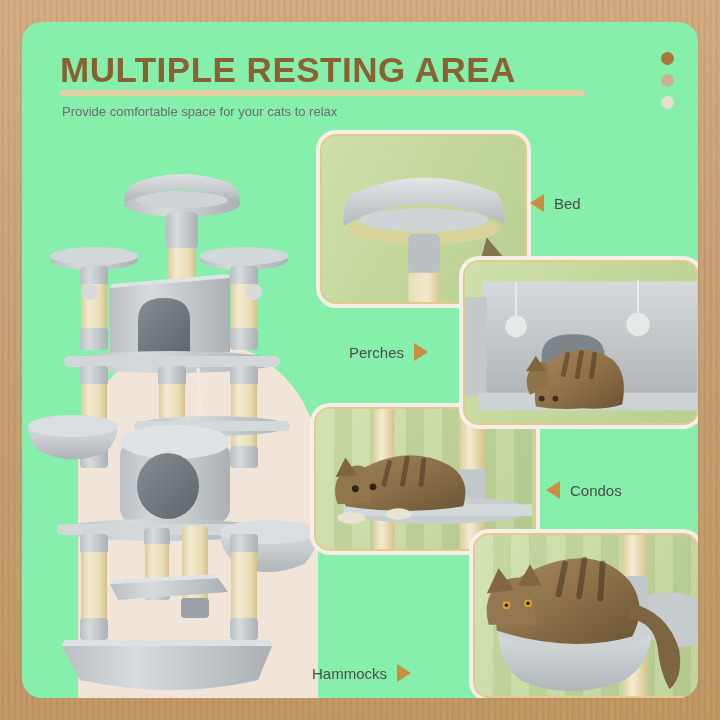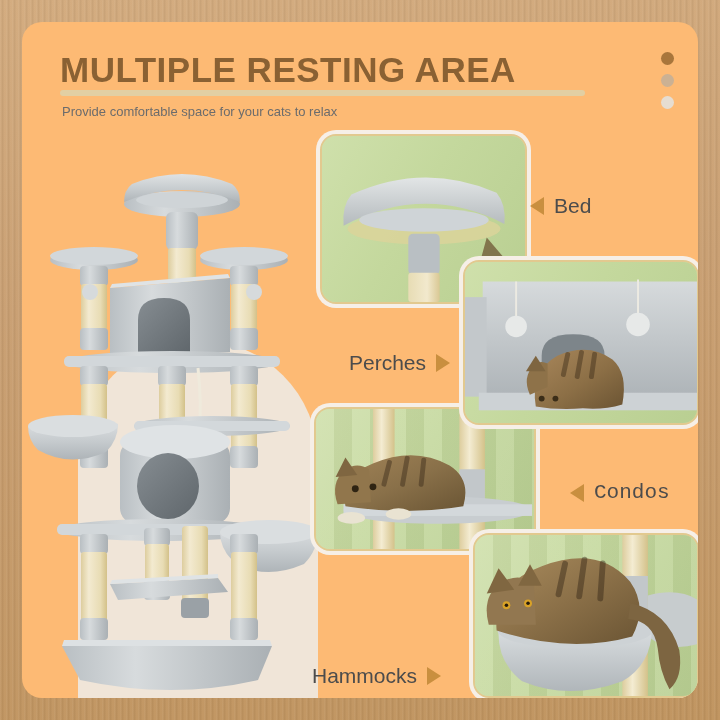--- a/index.html
+++ b/index.html
@@ -19,21 +19,21 @@
         rgba(255,255,255,0.055) 0px, rgba(255,255,255,0.055) 1px,
         rgba(0,0,0,0.045) 2px, rgba(0,0,0,0.045) 3px,
         rgba(255,255,255,0.02) 4px, rgba(255,255,255,0.02) 6px),
       linear-gradient(175deg,#d3ab7e 0%,#c99f72 40%,#c0945f 100%);
   }
 
   
   #card{
     position:absolute;
     left:22px; top:22px; right:22px; bottom:22px;
-    background:#fdba74;
+    background:#86efac;
     border-radius:20px;
     overflow:hidden;
   }
 
   
   #page-title{
     position:absolute; left:38px; top:28px;
     font-size:35px; font-weight:bold; letter-spacing:0.5px;
     color:#8a6133; white-space:nowrap;
   }
@@ -90,34 +90,34 @@
   
   #panel-bed{ z-index:3; }
   #panel-condos{ z-index:3; }
   #panel-perches{ z-index:4; }
   #panel-hammocks{ z-index:4; }
 
   
   .callout{
     position:absolute;
     display:flex; align-items:center; gap:10px;
-    font-size:21px; color:#4c4c4c; white-space:nowrap;
+    font-size:15px; color:#4c4c4c; white-space:nowrap;
     z-index:6;
   }
   .tri{
     width:0;height:0;
     border-top:9px solid transparent;
     border-bottom:9px solid transparent;
   }
   .tri-left  { border-right:14px solid #c98f3f; }
   .tri-right { border-left:14px solid #c98f3f; }
 
   #callout-bed      { left:508px; top:172px; }
-  #callout-perches  { left:327px; top:321px;margin-top:8px; }
-  #callout-condos   { left:548px; top:459px;font-family:Liberation Mono, monospace; }
+  #callout-perches  { left:327px; top:321px; }
+  #callout-condos   { left:524px; top:459px; }
   #callout-hammocks { left:290px; top:602px;margin-top:40px; }
 
   
   .bg-green{
     position:absolute; inset:0;
     background:linear-gradient(120deg,#cfe0ab 0%,#c4d89d 45%,#b9cf92 100%);
   }
   .bg-green.striped::after{
     content:""; position:absolute; inset:0;
     background:repeating-linear-gradient(90deg,

